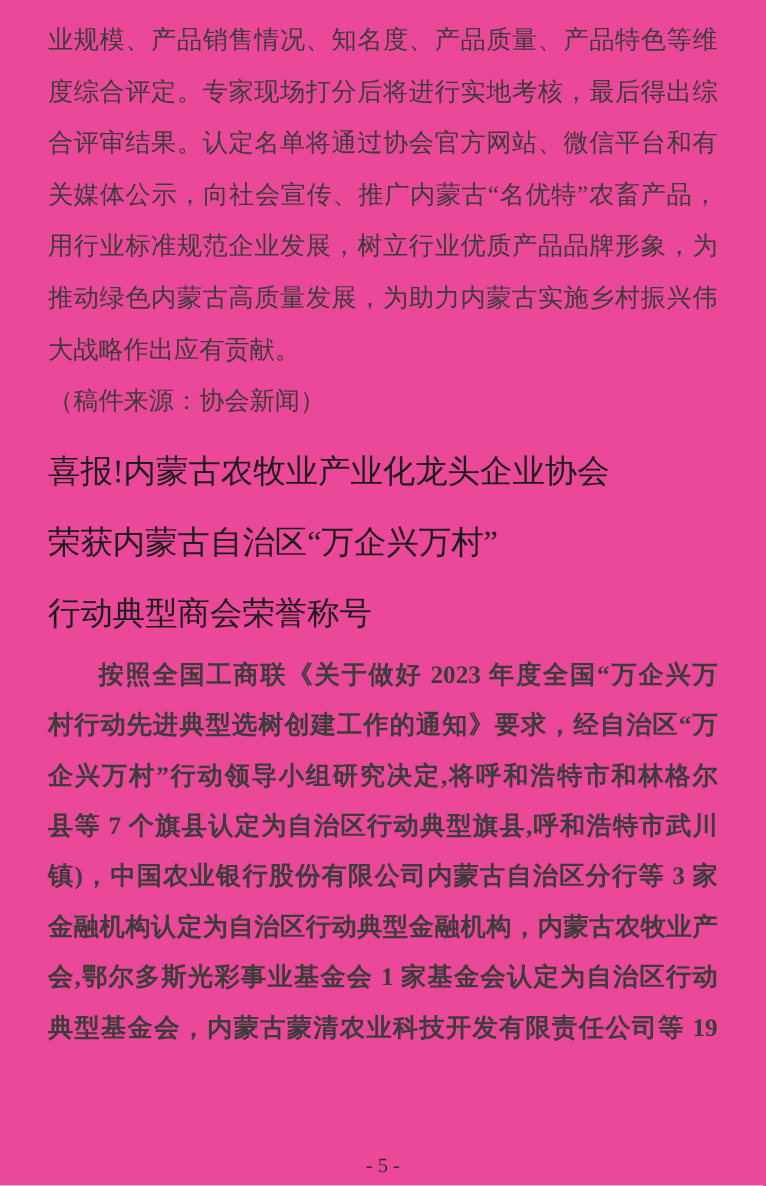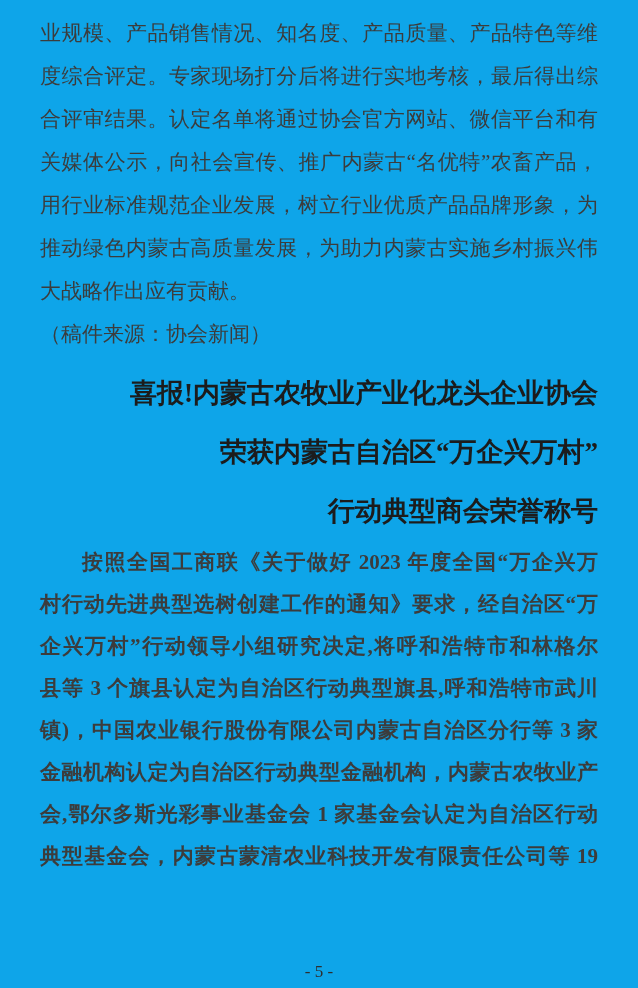--- a/index.html
+++ b/index.html
@@ -4,21 +4,21 @@
 <style>
   html, body {
     margin: 0;
     padding: 0;
     background: #ffffff;
   }
   .page {
     position: relative;
     width: 638px;
     height: 988px;
-    background: #0ea5e9;
+    background: #ec4899;
     overflow: hidden;
     font-family: "Liberation Serif", "DejaVu Serif", serif;
   }
   .textarea {
     padding: 0 40px;
   }
   .para1 {
     padding-top: 12px;
   }
   .bodyline {
@@ -45,23 +45,23 @@
     line-height: 43px;
     color: #3c3c3c;
   }
   .doc-title {
     margin-top: 8px;
     text-align: center;
   }
   .title-line {
     font-size: 27px;
     line-height: 59px;
-    font-weight: bold;
+    font-weight: normal;
     color: #1c1c1c;
-    text-align: right;
+    text-align: left;
   }
   .page-number {
     position: absolute;
     bottom: 6px;
     left: 0;
     width: 100%;
     text-align: center;
     font-size: 17px;
     color: #2e2e2e;
     font-family: "Liberation Serif", "DejaVu Serif", serif;
@@ -88,21 +88,21 @@
     <div class="doc-title">
       <div class="title-line">喜报!内蒙古农牧业产业化龙头企业协会</div>
       <div class="title-line">荣获内蒙古自治区“万企兴万村”</div>
       <div class="title-line">行动典型商会荣誉称号</div>
     </div>
 
     <div class="para2">
       <div class="bodyline indent">按照全国工商联《关于做好 2023 年度全国“万企兴万</div>
       <div class="bodyline">村行动先进典型选树创建工作的通知》要求，经自治区“万</div>
       <div class="bodyline">企兴万村”行动领导小组研究决定,将呼和浩特市和林格尔</div>
-      <div class="bodyline">县等 3 个旗县认定为自治区行动典型旗县,呼和浩特市武川</div>
+      <div class="bodyline">县等 7 个旗县认定为自治区行动典型旗县,呼和浩特市武川</div>
       <div class="bodyline">镇)，中国农业银行股份有限公司内蒙古自治区分行等 3 家</div>
       <div class="bodyline">金融机构认定为自治区行动典型金融机构，内蒙古农牧业产</div>
       <div class="bodyline">会,鄂尔多斯光彩事业基金会 1 家基金会认定为自治区行动</div>
       <div class="bodyline">典型基金会，内蒙古蒙清农业科技开发有限责任公司等 19</div>
     </div>
 
   </div>
 
   <div class="page-number">- 5 -</div>
 </div>

